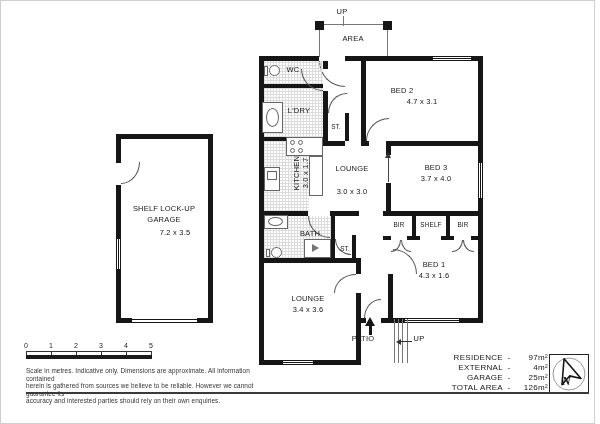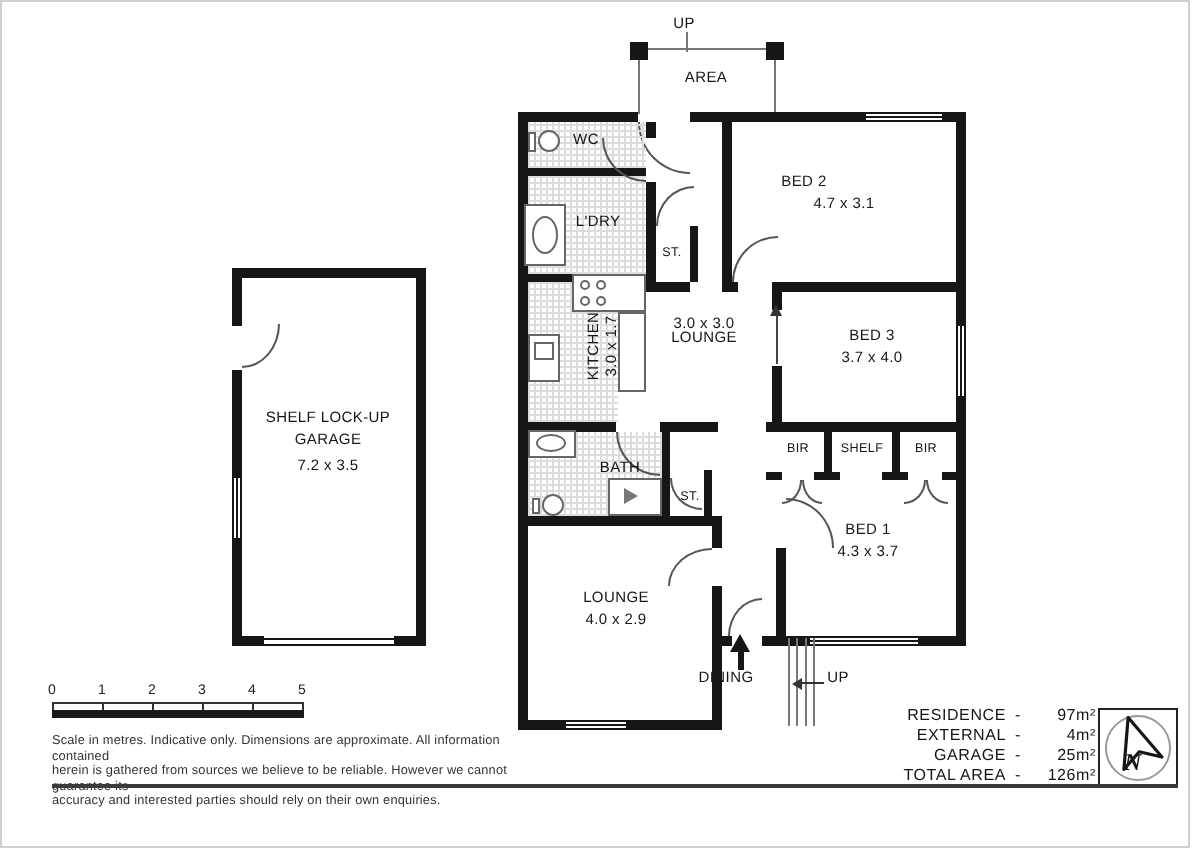--- a/index.html
+++ b/index.html
@@ -96,21 +96,21 @@
   <i class="dot" style="left:289px;top:147px"></i>
   <i class="dot" style="left:297px;top:147px"></i>
   <i class="fx" style="left:308px;top:155px;width:14px;height:40px"></i>
   <i class="fx" style="left:263px;top:166px;width:16px;height:24px"></i>
   <i class="fx" style="left:266px;top:170px;width:10px;height:9px"></i>
   <span class="lbl rot" style="left:300px;top:172px">
       <span>KITCHEN</span>
       <span>3.0 x 1.7</span>
     </span>
   <span class="lbl" style="left:351px;top:163px">LOUNGE</span>
-  <span class="lbl" style="left:351px;top:156px">3.0 x 3.0</span>
+  <span class="lbl" style="left:351px;top:186px">3.0 x 3.0</span>
 
   <i class="w" style="left:385px;top:140px;width:5px;height:14px"></i>
   <i class="w" style="left:385px;top:182px;width:5px;height:28px"></i>
   <i class="thin" style="left:387px;top:157px;width:1px;height:24px;background:#444"></i>
   <i class="tri-u sm" style="left:384px;top:151px"></i>
   <span class="lbl" style="left:435px;top:162px">BED 3</span>
   <span class="lbl" style="left:435px;top:173px">3.7 x 4.0</span>
 
   <i class="w" style="left:258px;top:210px;width:49px;height:5px"></i>
   <i class="w" style="left:329px;top:210px;width:29px;height:5px"></i>
@@ -143,56 +143,56 @@
   <span class="lbl sm" style="left:398px;top:219px">BIR</span>
   <span class="lbl sm" style="left:430px;top:219px">SHELF</span>
   <span class="lbl sm" style="left:462px;top:219px">BIR</span>
 
   <i class="w" style="left:387px;top:273px;width:5px;height:44px"></i>
   <i class="arc tr" style="left:392px;top:248px;width:24px;height:25px"></i>
   <i class="w" style="left:387px;top:317px;width:17px;height:5px"></i>
   <i class="wnh" style="left:404px;top:317px;width:54px"></i>
   <i class="w" style="left:458px;top:317px;width:24px;height:5px"></i>
   <span class="lbl" style="left:433px;top:259px">BED 1</span>
-  <span class="lbl" style="left:433px;top:270px">4.3 x 3.7</span>
+  <span class="lbl" style="left:433px;top:270px">4.3 x 1.6</span>
 
   <i class="w" style="left:258px;top:257px;width:102px;height:5px"></i>
   <i class="w" style="left:355px;top:262px;width:5px;height:11px"></i>
   <i class="w" style="left:355px;top:292px;width:5px;height:67px"></i>
   <i class="arc tl" style="left:333px;top:273px;width:22px;height:19px"></i>
   <i class="w" style="left:258px;top:359px;width:24px;height:5px"></i>
   <i class="wnh" style="left:282px;top:359px;width:30px"></i>
   <i class="w" style="left:312px;top:359px;width:48px;height:5px"></i>
   <span class="lbl" style="left:307px;top:293px">LOUNGE</span>
-  <span class="lbl" style="left:307px;top:304px">4.0 x 2.9</span>
+  <span class="lbl" style="left:307px;top:304px">3.4 x 3.6</span>
 
   <i class="w" style="left:355px;top:317px;width:10px;height:5px"></i>
   <i class="w" style="left:380px;top:317px;width:12px;height:5px"></i>
   <i class="arc tl" style="left:363px;top:298px;width:17px;height:19px"></i>
   <i class="tri-u" style="left:364px;top:316px"></i>
   <i class="w" style="left:368px;top:325px;width:3px;height:9px"></i>
-  <span class="lbl" style="left:362px;top:333px">DINING</span>
+  <span class="lbl" style="left:362px;top:333px">PATIO</span>
   <i class="steps" style="left:393px;top:318px;width:17px;height:44px"></i>
   <i class="tri-l" style="left:395px;top:338px"></i>
   <i class="thin" style="left:400px;top:340px;width:11px;height:1px;background:#333"></i>
   <span class="lbl" style="left:418px;top:333px">UP</span>
 
   <i class="w" style="left:115px;top:133px;width:97px;height:5px"></i>
   <i class="w" style="left:207px;top:138px;width:5px;height:184px"></i>
   <i class="w" style="left:115px;top:138px;width:5px;height:24px"></i>
   <i class="w" style="left:115px;top:184px;width:5px;height:54px"></i>
   <i class="wnv" style="left:115px;top:238px;height:30px"></i>
   <i class="w" style="left:115px;top:268px;width:5px;height:54px"></i>
   <i class="w" style="left:115px;top:317px;width:16px;height:5px"></i>
   <i class="w" style="left:196px;top:317px;width:16px;height:5px"></i>
   <i style="position:absolute;left:131px;top:318px;width:65px;height:4px;border-top:1px solid #161616;border-bottom:1px solid #161616;box-sizing:border-box"></i>
   <i class="arc br" style="left:120px;top:161px;width:19px;height:22px"></i>
   <span class="lbl" style="left:163px;top:203px">SHELF LOCK-UP</span>
   <span class="lbl" style="left:163px;top:214px">GARAGE</span>
-  <span class="lbl" style="left:163px;top:227px">7.2 x 3.5</span>
+  <span class="lbl" style="left:174px;top:227px">7.2 x 3.5</span>
 
   <span class="scale-num" style="left:25px;top:341px">0</span>
   <span class="scale-num" style="left:50px;top:341px">1</span>
   <span class="scale-num" style="left:75px;top:341px">2</span>
   <span class="scale-num" style="left:100px;top:341px">3</span>
   <span class="scale-num" style="left:125px;top:341px">4</span>
   <span class="scale-num" style="left:150px;top:341px">5</span>
   <i class="thin" style="left:25px;top:350px;width:126px;height:1px;background:#333"></i>
   <i class="thin" style="left:25px;top:350px;width:1px;height:4px;background:#333"></i>
   <i class="thin" style="left:50px;top:350px;width:1px;height:4px;background:#333"></i>

